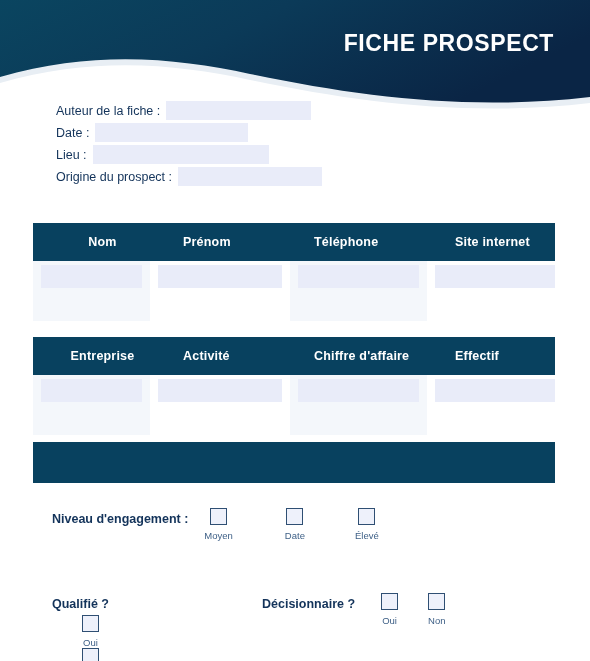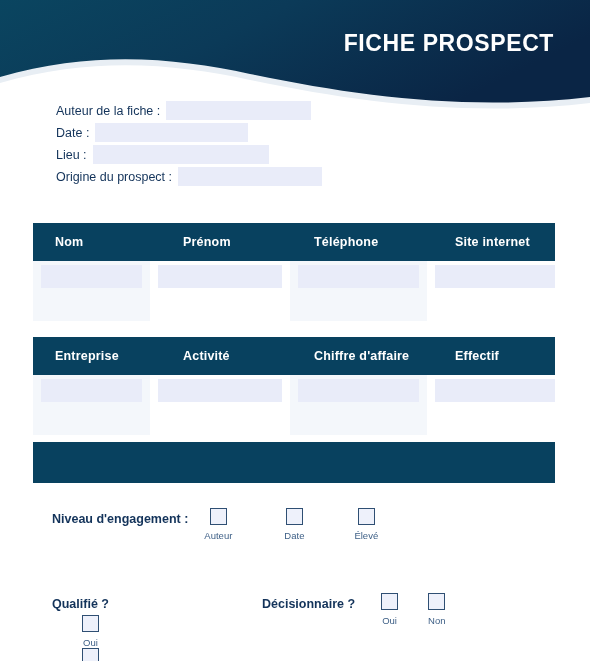--- a/index.html
+++ b/index.html
@@ -96,21 +96,21 @@
   .td.stripe { background: #f4f7fb; }
   .cell-input {
     position: absolute;
     left: 8px;
     top: 4px;
     height: 23px;
     background: #e9ecf9;
   }
 
   
-  .c1 { width: 117px; }
+  .c1 { width: 117px; text-align: center; }
   .c2 { width: 140px; }
   .c3 { width: 137px; }
   .c4 { width: 128px; }
   .th.c1 { padding-left: 22px; box-sizing: border-box; }
   .th.c2 { padding-left: 33px; box-sizing: border-box; }
   .th.c3 { padding-left: 24px; box-sizing: border-box; }
   .th.c4 { padding-left: 28px; box-sizing: border-box; }
   .td.c1 .cell-input { width: 101px; }
   .td.c2 .cell-input { width: 124px; }
   .td.c3 .cell-input { width: 121px; }
@@ -261,21 +261,21 @@
     </div>
   </div>
 </div>
 
 <div class="dark-bar"></div>
 
 <div class="cbgroup" id="engagement">
   <span class="cb-title">Niveau d'engagement :</span>
   <div class="cb-item i1">
     <div class="cb-box"></div>
-    <span class="cb-label">Auteur</span>
+    <span class="cb-label">Moyen</span>
   </div>
   <div class="cb-item i2">
     <div class="cb-box"></div>
     <span class="cb-label">Date</span>
   </div>
   <div class="cb-item i3">
     <div class="cb-box"></div>
     <span class="cb-label">Élevé</span>
   </div>
 </div>

